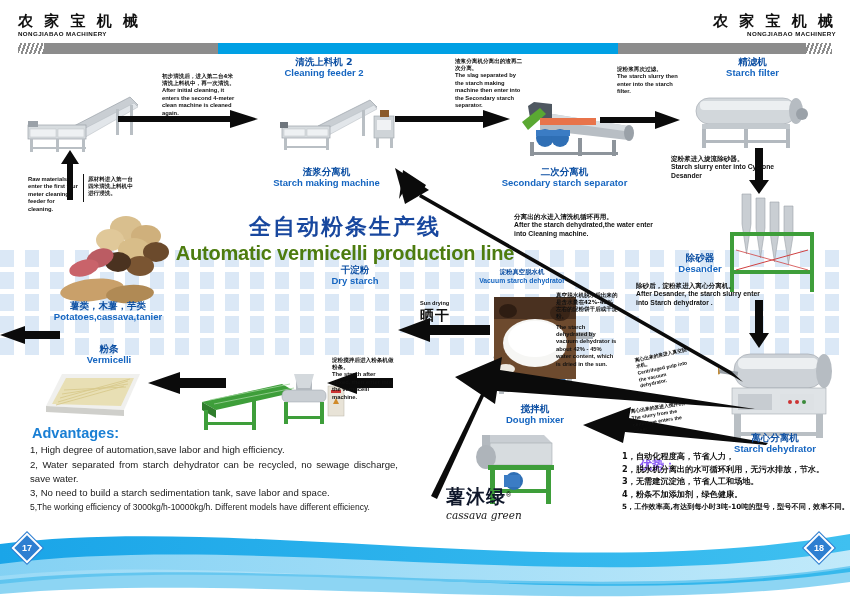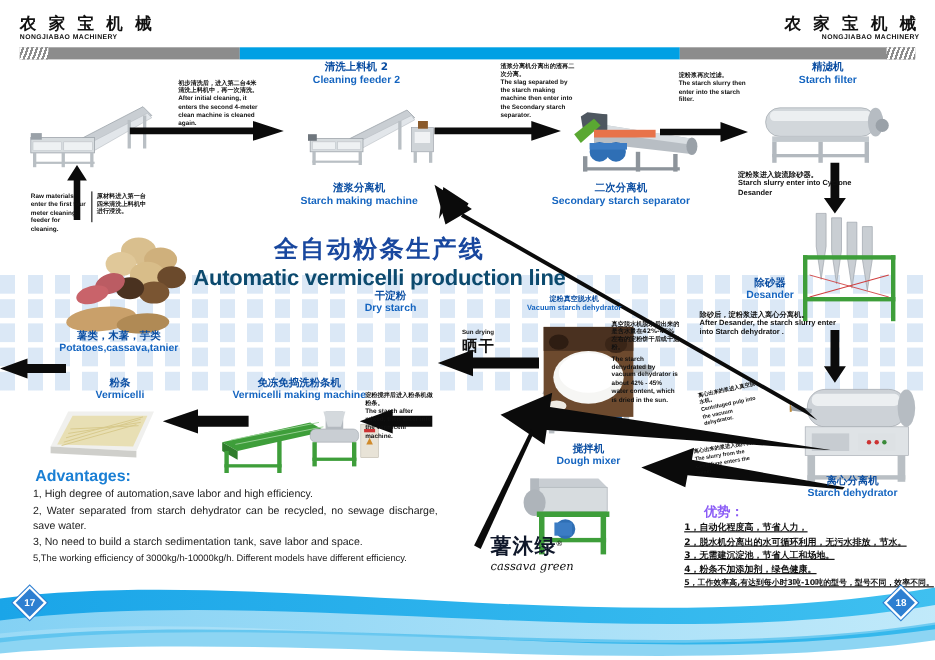--- a/index.html
+++ b/index.html
@@ -60,34 +60,34 @@
   .mach svg { display:block; }
 
   
   .maintitle-cn {
     position:absolute; left:175px; top:212px; width:340px; text-align:center;
     font-family:"DejaVu Sans", sans-serif; font-size:22px; font-weight:bold;
     color:#18479e; letter-spacing:2px; z-index:8;
   }
   .maintitle-en {
     position:absolute; left:150px; top:242px; width:390px; text-align:center;
-    font-size:20px; font-weight:bold; color:#0c4a6e; letter-spacing:-0.2px; z-index:8;
+    font-size:20px; font-weight:bold; color:#4d7c0f; letter-spacing:-0.2px; z-index:8;
     font-family:"Liberation Sans", sans-serif;
   }
 
   
   .adv-title { position:absolute; left:32px; top:425px; font-size:14.5px; font-weight:bold; color:#1a7fd4; z-index:8; }
   .adv-list { position:absolute; left:30px; top:443px; width:368px; z-index:8; }
   .adv-list li { list-style:none; font-size:9.6px; color:#1a1a1a; line-height:1.47; margin-bottom:0.5px; }
   .adv-list li.justify { text-align:justify; }
   .adv-list li.small { font-size:8.5px; }
 
   .ys-title { position:absolute; left:640px; top:457px; font-size:12px; font-weight:bold; color:#8b5cf6;
     font-family:"DejaVu Sans", sans-serif; z-index:8; }
-  .ys-list { position:absolute; left:622px; top:473px; width:226px; z-index:8;text-decoration:underline; }
+  .ys-list { position:absolute; left:622px; top:450px; width:226px; z-index:8; }
   .ys-list li { list-style:none; font-family:"DejaVu Sans", sans-serif; font-size:8.2px;
     color:#111; line-height:1.55; font-weight:bold; white-space:nowrap; }
   .ys-list li.last { font-size:7.2px; }
 
   
   .brand { position:absolute; left:446px; top:484px; z-index:8; }
   .brand .bcn { font-family:"DejaVu Serif", serif; font-size:19px; font-weight:bold; color:#0f172a; letter-spacing:1px; }
   .brand .reg { font-size:7px; vertical-align:super; }
   .brand .ben { font-family:"DejaVu Serif", serif; font-style:italic; font-size:10.5px; color:#111; margin-top:-1px; }
 
@@ -460,24 +460,20 @@
     <div class="cn" style="font-size:14px; color:#111; letter-spacing:1px;">晒干</div>
   </div>
   <div class="cap" style="left:310px; top:264px; width:90px;">
     <div class="cn">干淀粉</div>
     <div class="en">Dry starch</div>
   </div>
   <div class="cap" style="left:490px; top:403px; width:90px;">
     <div class="cn">搅拌机</div>
     <div class="en">Dough mixer</div>
   </div>
-  <div class="cap" style="left:200px; top:343px; width:144px;">
-    <div class="cn">免冻免捣洗粉条机</div>
-    <div class="en">Vermicelli making machine</div>
-  </div>
   <div class="cap" style="left:72px; top:343px; width:74px;">
     <div class="cn">粉条</div>
     <div class="en">Vermicelli</div>
   </div>
   <div class="cap" style="left:28px; top:300px; width:160px;">
     <div class="cn">薯类，木薯，芋类</div>
     <div class="en">Potatoes,cassava,tanier</div>
   </div>
 
   <div class="note" style="left:28px; top:176px; width:52px;">
@@ -506,20 +502,24 @@
   <div class="note sz7" style="left:671px; top:155px; width:120px;">
     <div class="cn">淀粉浆进入旋流除砂器。</div>
     <div class="en">Starch slurry enter into Cyclone Desander</div>
   </div>
 
   <div class="note sz7" style="left:636px; top:282px; width:128px;">
     <div class="cn">除砂后，淀粉浆进入离心分离机。</div>
     <div class="en">After Desander, the starch slurry enter into  Starch dehydrator .</div>
   </div>
 
+  <div class="note sz7" style="left:514px; top:213px; width:140px;">
+    <div class="cn">分离出的水进入清洗机循环再用。</div>
+    <div class="en">After the starch dehydrated,the water enter into Cleaning machine.</div>
+  </div>
 
   <div class="note" style="left:637px; top:352px; width:56px; transform:rotate(-12deg);">
     <div class="cn" style="font-size:4.8px;">离心出来的浆进入真空脱水机。</div>
     <div class="en" style="font-size:5px;">Centrifuged pulp into the vacuum dehydrator.</div>
   </div>
 
   <div class="note" style="left:556px; top:292px; width:62px;">
     <div class="cn">真空脱水机脱水后出来的是含水量在42%-45%左右的淀粉饼干后或干淀粉。</div>
     <div class="en" style="margin-top:3px;">The starch dehydrated by vacuum dehydrator is about 42% - 45% water content, which is dried in the sun.</div>
   </div>

